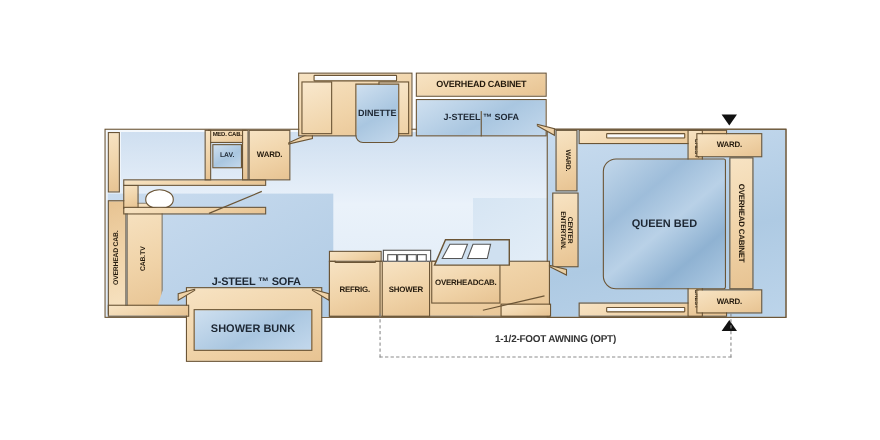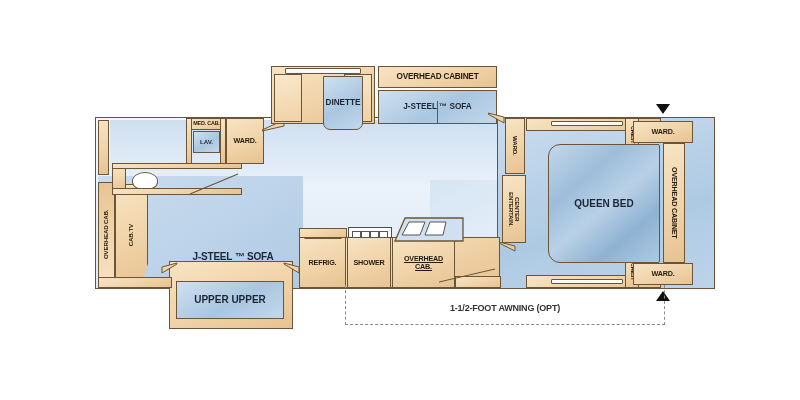--- a/index.html
+++ b/index.html
@@ -214,21 +214,21 @@
   </div>
 
   <div class="abs" style="left:348px;top:227px;width:44px;height:11px;
        background:#fdfdfd;border:1.2px solid #4d4d4d;">
     <div class="burner" style="left:3px;top:2.5px;width:7px;height:5px;"></div>
     <div class="burner" style="left:12px;top:2.5px;width:7px;height:5px;"></div>
     <div class="burner" style="left:21px;top:2.5px;width:7px;height:5px;"></div>
     <div class="burner" style="left:30px;top:2.5px;width:7px;height:5px;"></div>
   </div>
 
-  <div class="abs cab t7" style="left:392px;top:237px;width:63px;height:51px;flex-direction:column;text-decoration:underline;">
+  <div class="abs cab t7" style="left:392px;top:237px;width:63px;height:39px;flex-direction:row;">
     <span>OVERHEAD</span>
     <span>CAB.</span>
   </div>
 
   <div class="abs" style="left:389px;top:216px;width:80px;height:26px;">
     <svg width="80" height="26" viewBox="0 0 80 26">
       <path d="M6 25 L16 2 L74 2 L74 25 Z" fill="#cfe0f0" stroke="#6b5536" stroke-width="1.3"></path>
       <path d="M13 19 L20 6 L36 6 L31 19 Z" fill="#ffffff" stroke="#555" stroke-width="1"></path>
       <path d="M36 19 L41 6 L57 6 L54 19 Z" fill="#ffffff" stroke="#555" stroke-width="1"></path>
     </svg>
@@ -241,21 +241,21 @@
       </svg>
   </div>
 
   <div class="floorlabel t9" style="left:178px;top:251px;width:110px;">J-STEEL ™ SOFA</div>
 
   <div class="abs soft" style="left:176px;top:263px;width:108px;height:18px;"></div>
   <div class="abs thinline" style="left:229px;top:264px;width:1.2px;height:17px;"></div>
 
   <div class="abs cab" style="left:169px;top:261px;width:124px;height:68px;"></div>
   <div class="abs soft t9" style="left:176px;top:281px;width:108px;height:38px;">
-    <span>UPPER UPPER</span>
+    <span>SHOWER BUNK</span>
   </div>
 
   <div class="abs" style="left:160px;top:262px;width:18px;height:14px;">
     <svg width="18" height="14" viewBox="0 0 18 14">
         <path d="M17 2 L2 11 L2 5 L17 1 Z" fill="#f0d3a8" stroke="#6b5536" stroke-width="1"></path>
       </svg>
   </div>
   <div class="abs" style="left:283px;top:262px;width:18px;height:14px;">
     <svg width="18" height="14" viewBox="0 0 18 14">
         <path d="M1 2 L16 11 L16 5 L1 1 Z" fill="#f0d3a8" stroke="#6b5536" stroke-width="1"></path>

